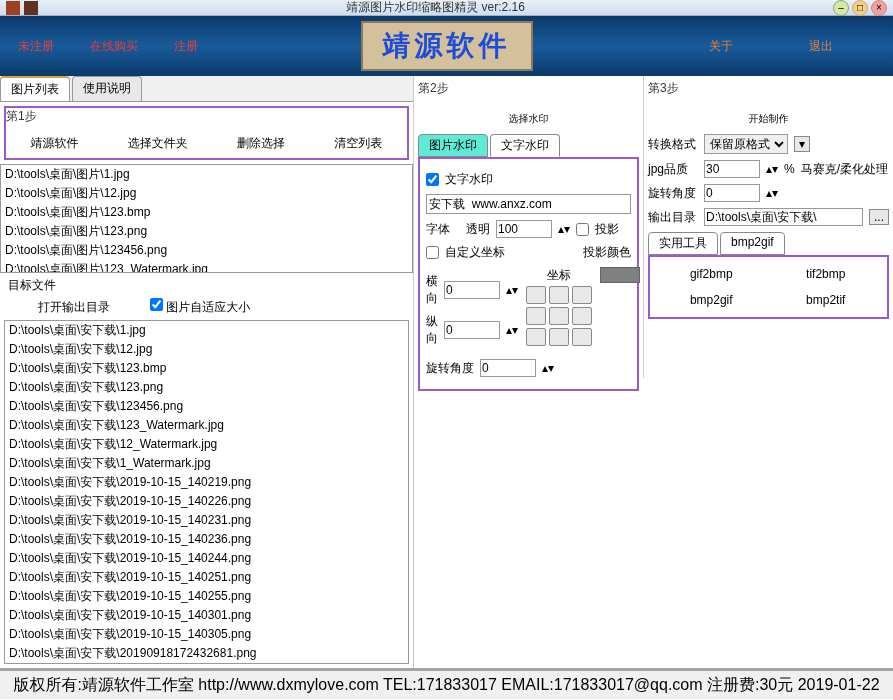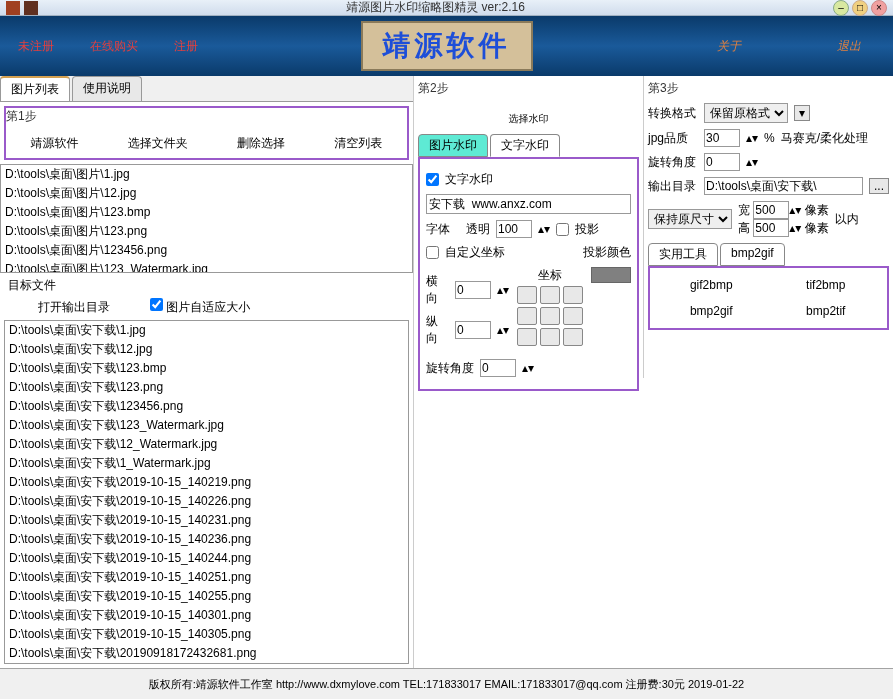--- a/index.html
+++ b/index.html
@@ -12,21 +12,21 @@
 .titlebar .win-btns { display: flex; gap: 3px; }
 .titlebar .win-btns span { width: 16px; height: 16px; border-radius: 50%; display: inline-block; font-size: 10px; text-align: center; line-height: 14px; }
 .bmin { background: #d8e8a0; border: 1px solid #8a8; }
 .bmax { background: #f0d080; border: 1px solid #ca8; }
 .bclose { background: #f0a0a0; border: 1px solid #c88; }
 
 .topbar { height: 60px; background: linear-gradient(#0a3a6a, #1a5a9a, #0a3a6a); display: flex; align-items: center; color: #fff; position: relative; }
 .topbar .link { color: #e04040; margin: 0 18px; cursor: pointer; }
 .topbar .link.orange { color: #e08040; }
 .topbar .logo { position: absolute; left: 50%; transform: translateX(-50%); background: #d4c09a; border: 2px solid #8a7a5a; padding: 4px 20px; color: #1d4ed8; font-size: 28px; font-weight: bold; font-family: "KaiTi", serif; letter-spacing: 4px; }
-.topbar .right-links { position: absolute; right: 14px; display: flex; gap: 60px; font-style: italic; }
+.topbar .right-links { position: absolute; right: 42px; display: flex; gap: 40px; }
 
 .main { display: flex; height: 592px; }
 .col-left { width: 418px; border-right: 1px solid #ccc; display: flex; flex-direction: column; }
 .col-right { flex: 1; display: flex; flex-direction: column; }
 
 .tabs { display: flex; background: #f0f0f0; border-bottom: 1px solid #999; }
 .tab { padding: 3px 10px; border: 1px solid #999; border-bottom: none; background: #e8e8e8; margin-right: 2px; cursor: pointer; border-radius: 4px 4px 0 0; }
 .tab.active { background: #fff; border-top: 2px solid #d4a050; }
 
 .step-box { border: 1px solid #6a6ad0; margin: 4px; }
@@ -49,21 +49,21 @@
 .step2 { width: 230px; border-right: 1px solid #ccc; padding: 4px; }
 .step3 { flex: 1; padding: 4px; }
 
 .wm-tabs { display: flex; margin: 6px 0 0; }
 .wm-tab { padding: 2px 10px; border: 1px solid #888; background: #5eead4; cursor: pointer; border-radius: 4px 4px 0 0; margin-right: 2px; }
 .wm-tab.active { background: #fff; border-bottom: 1px solid #fff; position: relative; z-index: 1; }
 
 .wm-panel { border: 2px solid #9a5aca; padding: 6px; }
 .wm-row { display: flex; align-items: center; margin: 6px 0; gap: 6px; }
 .wm-input { width: 100%; border: 1px solid #999; padding: 2px; }
-.spin { width: 36px; border: 1px solid #999; padding: 1px; }
+.spin { width: 56px; border: 1px solid #999; padding: 1px; }
 .chk { width: 13px; height: 13px; }
 
 .grid9 { display: grid; grid-template-columns: repeat(3, 20px); grid-template-rows: repeat(3, 18px); gap: 3px; }
 .grid9 div { border: 1px solid #888; background: #e8e8e8; cursor: pointer; border-radius: 2px; }
 
 .step3-row { display: flex; align-items: center; margin: 6px 0; gap: 6px; }
 .step3-row label { min-width: 50px; }
 .sel { border: 1px solid #999; padding: 1px; }
 
 .util-tabs { display: flex; margin-top: 4px; }
@@ -76,21 +76,21 @@
 .preview-lbl { padding: 2px 8px; }
 .preview { flex: 1; margin: 2px 4px 4px; border: 1px solid #666; background: linear-gradient(135deg, #8ac040 0%, #a8d860 40%, #c0e880 100%); position: relative; overflow: hidden; }
 .preview .cross-h { position: absolute; top: 50%; left: 0; right: 0; height: 1px; background: #003a8a; }
 .preview .cross-v { position: absolute; left: 50%; top: 0; bottom: 0; width: 1px; background: #003a8a; }
 .preview .diag1 { position: absolute; top: 0; left: 0; width: 141%; height: 1px; background: #003a8a; transform-origin: 0 0; transform: rotate(33deg); }
 .preview .diag2 { position: absolute; bottom: 0; left: 0; width: 141%; height: 1px; background: #003a8a; transform-origin: 0 100%; transform: rotate(-33deg); }
 .preview .dande { position: absolute; right: 10%; bottom: 10%; width: 140px; height: 140px; border-radius: 50%; background: radial-gradient(circle, rgba(255,255,255,0.95) 0%, rgba(255,255,255,0.7) 50%, rgba(255,255,255,0) 70%); }
 .preview .arrow { position: absolute; top: 20px; right: 80px; width: 120px; height: 2px; background: #e02020; transform: rotate(-35deg); }
 .preview .arrow::after { content: ""; position: absolute; right: -2px; top: -4px; border: 5px solid transparent; border-left: 10px solid #e02020; }
 
-.footer { height: 31px; background: #f0f0f0; border-top: 1px solid #a3a3a3; display: flex; align-items: center; justify-content: center; font-size: 11px; padding: 0 10px; }
+.footer { height: 31px; background: #f0f0f0; border-top: 3px solid #a3a3a3; display: flex; align-items: center; justify-content: center; font-size: 16px; padding: 0 10px; }
 .colorbox { width: 40px; height: 16px; border: 1px solid #666; background: #808080; display: inline-block; }
 .dotbtn { border: 1px solid #888; padding: 0 4px; background: #e8e8e8; cursor: pointer; }
 </style>
 </head>
 <body>
 
 <div class="titlebar">
   <div class="icons-left">
     <span style="background:#a04020"></span>
     <span style="background:#603020"></span>
@@ -227,20 +227,21 @@
           <div class="wm-row">
               <span>旋转角度</span> 
               <input class="spin" value="0" style="">
               <span>▴▾</span>
             </div>
         </div>
       </div>
 
       <div class="step3">
         <div class="step-lbl">第3步</div>
+        <div class="step-title">开始制作</div>
         <div class="step3-row">
             <label>转换格式</label> 
             <select class="sel"><option>保留原格式</option></select> 
             <span class="dotbtn">▾</span>
           </div>
         <div class="step3-row">
             <label>jpg品质</label> 
             <input class="spin" value="30" style="">
             <span>▴▾</span> 
             <span>%</span> 
@@ -249,28 +250,20 @@
         <div class="step3-row">
             <label>旋转角度</label> 
             <input class="spin" value="0" style="">
             <span>▴▾</span>
           </div>
         <div class="step3-row">
             <label>输出目录</label> 
             <input style="flex: 1 1 0%; border: 1px solid rgb(153, 153, 153); padding: 1px;" value="D:\tools\桌面\安下载\"> 
             <span class="dotbtn">...</span>
           </div>
-        <div class="step3-row">
-          <select class="sel"><option>保持原尺寸</option></select>
-          <div>
-            <div><span>宽</span> <input class="spin" value="500" style=""><span>▴▾</span> <span>像素</span></div>
-            <div><span>高</span> <input class="spin" value="500" style=""><span>▴▾</span> <span>像素</span></div>
-          </div>
-          <span>以内</span>
-        </div>
         <div class="util-tabs">
           <div class="util-tab active">实用工具</div>
           <div class="util-tab">bmp2gif</div>
         </div>
         <div class="util-panel">
           <span>gif2bmp</span>
           <span>tif2bmp</span>
           <span>bmp2gif</span>
           <span>bmp2tif</span>
         </div>

